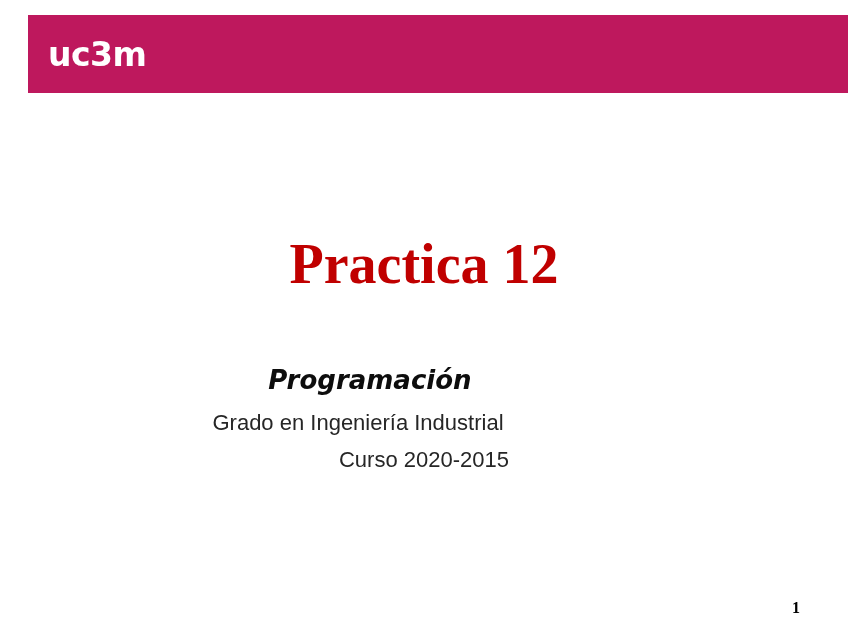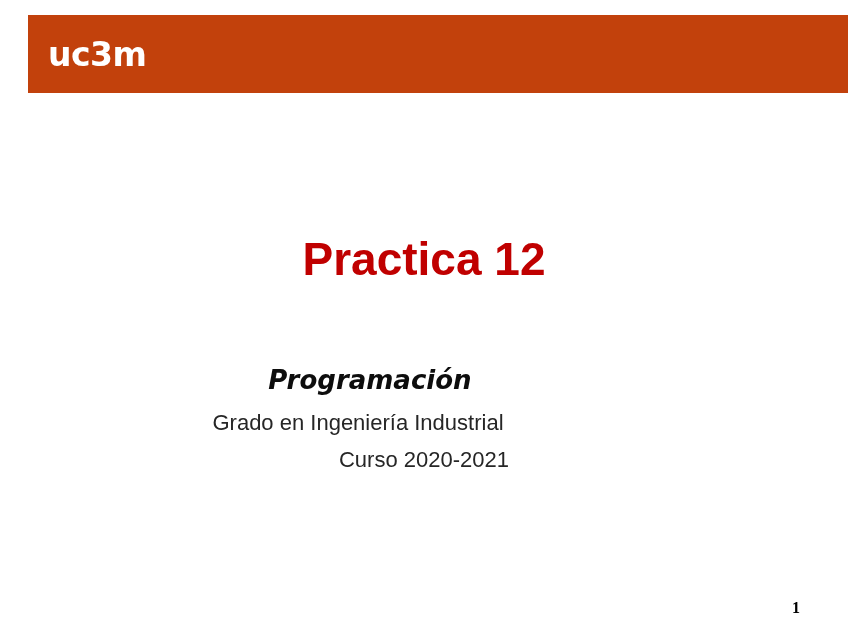--- a/index.html
+++ b/index.html
@@ -20,21 +20,21 @@
     background: #ffffff;
   }
 
   
   .banner {
     position: absolute;
     left: 28px;
     top: 15px;
     width: 820px;
     height: 78px;
-    background: #c2410c;
+    background: #be185d;
   }
   .logo {
     position: absolute;
     left: 20px;
     top: 50%;
     transform: translateY(-50%);
     color: #ffffff;
     font-family: "DejaVu Sans", sans-serif;
     font-size: 33px;
     font-weight: 700;
@@ -51,22 +51,22 @@
     width: 848px;
     text-align: center;
   }
 
   .title {
     position: absolute;
     left: 0;
     top: 234px;
     width: 848px;
     color: #c00000;
-    font-family: Liberation Sans, sans-serif;
-    font-size: 46px;
+    font-family: Liberation Serif, serif;
+    font-size: 56px;
     font-weight: 700;
     line-height: 1.1;
     letter-spacing: 0px;
   }
 
   .subtitle {
     position: absolute;
     left: 0;
     top: 366px;
     width: 740px;
@@ -124,19 +124,19 @@
   </div>
 
   <div class="content">
 
     <div class="title">Practica 12</div>
 
     <div class="subtitle">Programación</div>
 
     <div class="degree">Grado en Ingeniería Industrial</div>
 
-    <div class="course">Curso 2020-2021</div>
+    <div class="course">Curso 2020-2015</div>
 
   </div>
 
   <div class="page-number">1</div>
 
 </div>
 
 </body></html>

